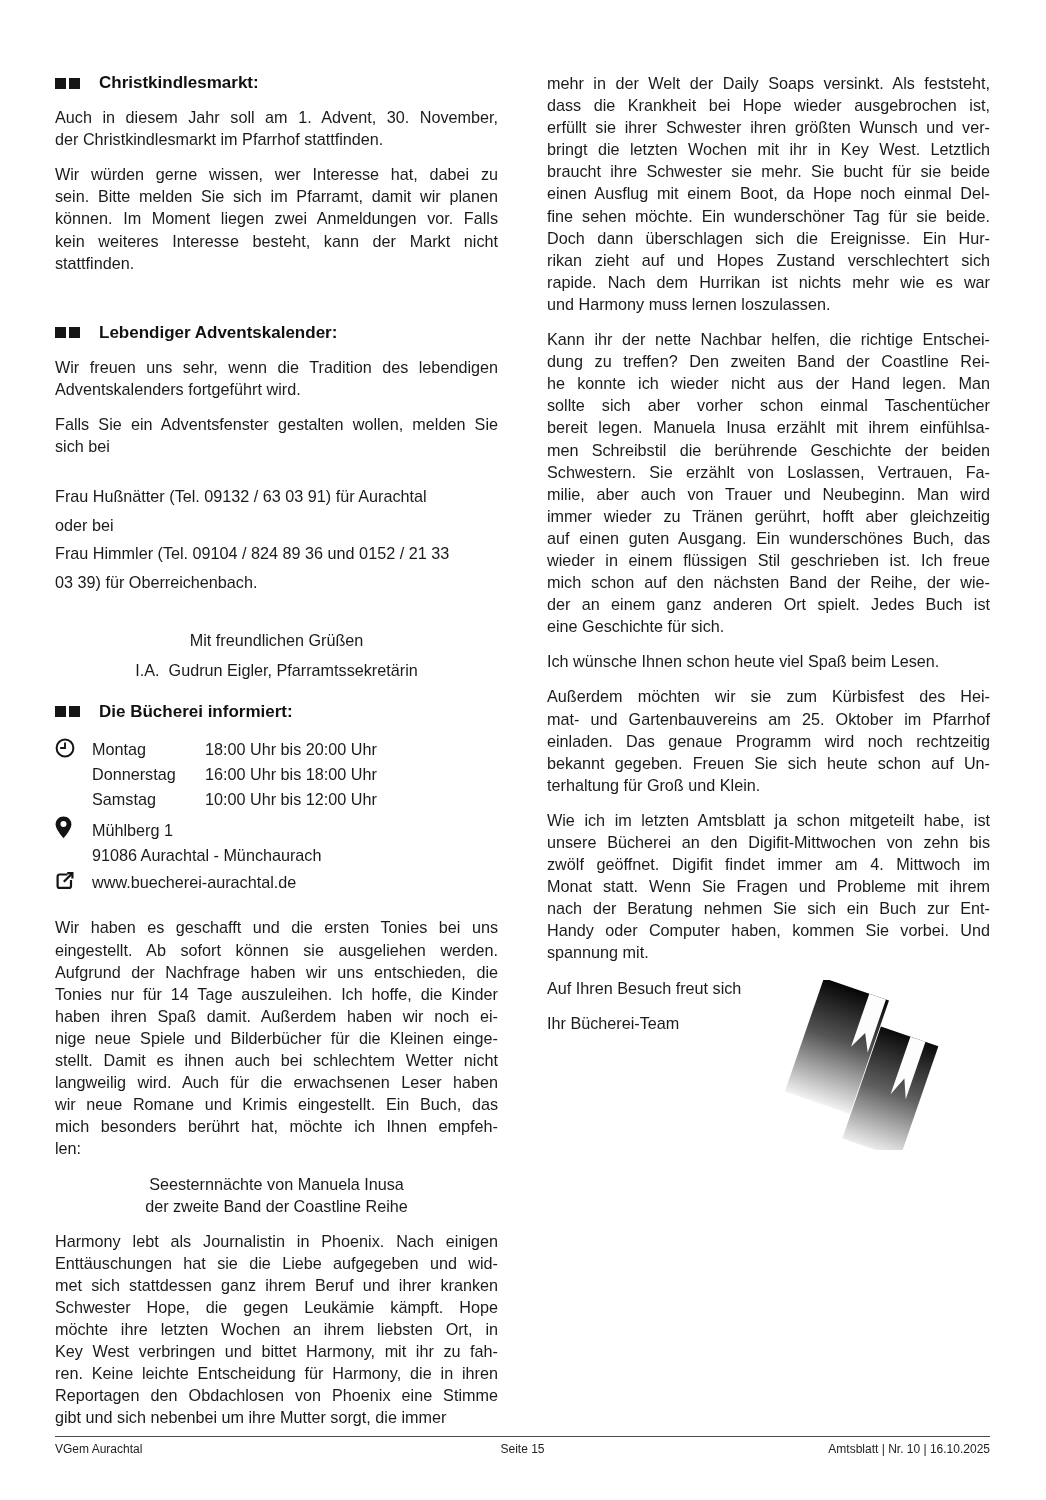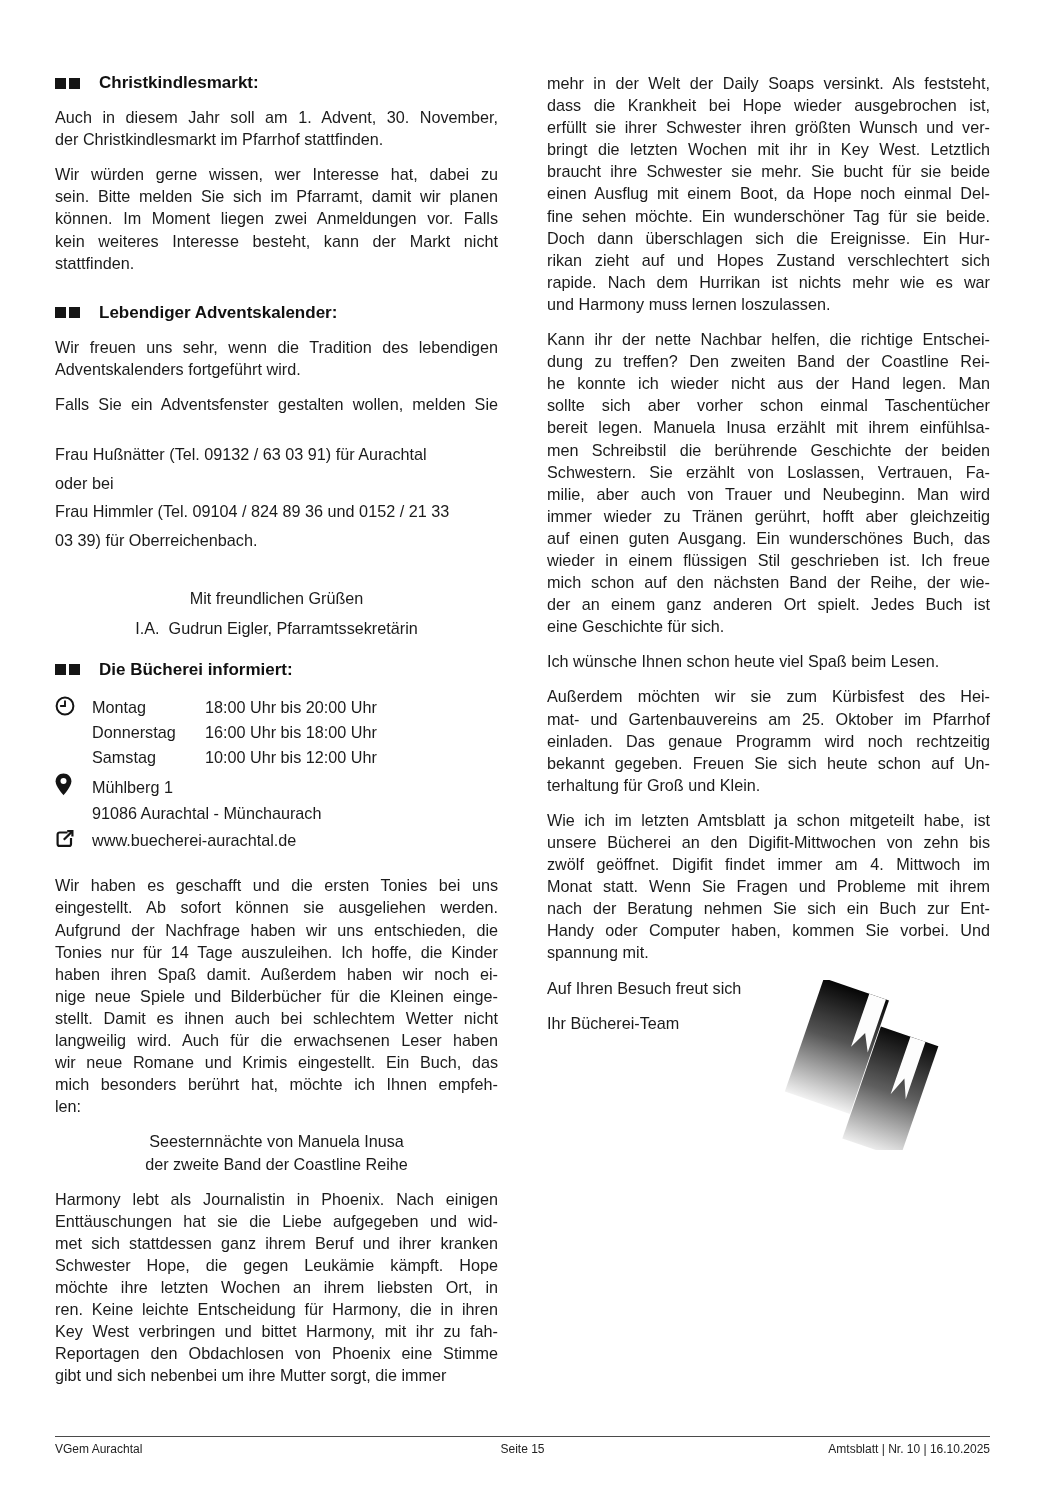--- a/index.html
+++ b/index.html
@@ -13,21 +13,21 @@
     display:flex;gap:49px;
   }
   .col{width:443px;position:relative;font-size:16.2px;line-height:22.1px;}
   
   .line{min-height:22.1px;white-space:pre-wrap;}
   .para{margin:0 0 13px 0;}
   .para .j{text-align:justify;text-align-last:justify;}
   .center-block{margin:11px 0 13px 0;text-align:center;}
   
   .heading{display:flex;align-items:center;margin:0 0 12px 0;text-align:center;}
-  .heading.mt{margin-top:28px;}
+  .heading.mt{margin-top:48px;}
   .heading.mt2{margin-top:16px;}
   .marker{display:inline-flex;gap:3px;margin-right:19px;}
   .marker i{width:11px;height:11px;background:#151515;display:inline-block;}
   .htext{font-weight:bold;font-size:17px;color:#111;}
   
   .contact{line-height:28.6px;margin:25px 0 0 0;}
   .contact .line{min-height:28.6px;}
   .closing{line-height:30px;margin:28px 0 0 0;}
   .closing .line{min-height:30px;text-align:center;}
   .closing + .heading{margin-top:16px;}
@@ -86,20 +86,21 @@
         </span>
       <span class="htext">Lebendiger Adventskalender:</span>
     </div>
 
     <div class="para">
         <div class="line j">Wir freuen uns sehr, wenn die Tradition des lebendigen</div>
         <div class="line">Adventskalenders fortgeführt wird.</div>
       </div>
     <div class="para" style="margin-bottom:0;">
         <div class="line j">Falls Sie ein Adventsfenster gestalten wollen, melden Sie</div>
+        <div class="line">sich bei</div>
       </div>
 
     <div class="contact">
         <div class="line">Frau Hußnätter (Tel. 09132 / 63 03 91) für Aurachtal</div>
         <div class="line">oder bei</div>
         <div class="line">Frau Himmler (Tel. 09104 / 824 89 36 und 0152 / 21 33</div>
         <div class="line">03 39) für Oberreichenbach.</div>
       </div>
 
     <div class="closing">
@@ -179,22 +180,22 @@
         <div class="line">Seesternnächte von Manuela Inusa</div>
         <div class="line">der zweite Band der Coastline Reihe</div>
       </div>
 
     <div class="para mt12">
         <div class="line j">Harmony lebt als Journalistin in Phoenix. Nach einigen</div>
         <div class="line j">Enttäuschungen hat sie die Liebe aufgegeben und wid-</div>
         <div class="line j">met sich stattdessen ganz ihrem Beruf und ihrer kranken</div>
         <div class="line j">Schwester Hope, die gegen Leukämie kämpft. Hope</div>
         <div class="line j">möchte ihre letzten Wochen an ihrem liebsten Ort, in</div>
+        <div class="line j">Key West verbringen und bittet Harmony, mit ihr zu fah-</div>
         <div class="line j">ren. Keine leichte Entscheidung für Harmony, die in ihren</div>
-        <div class="line j">Key West verbringen und bittet Harmony, mit ihr zu fah-</div>
         <div class="line j">Reportagen den Obdachlosen von Phoenix eine Stimme</div>
         <div class="line">gibt und sich nebenbei um ihre Mutter sorgt, die immer</div>
       </div>
 
   </div>
 
   <div class="col">
 
     <div class="para">
         <div class="line j">mehr in der Welt der Daily Soaps versinkt. Als feststeht,</div>

